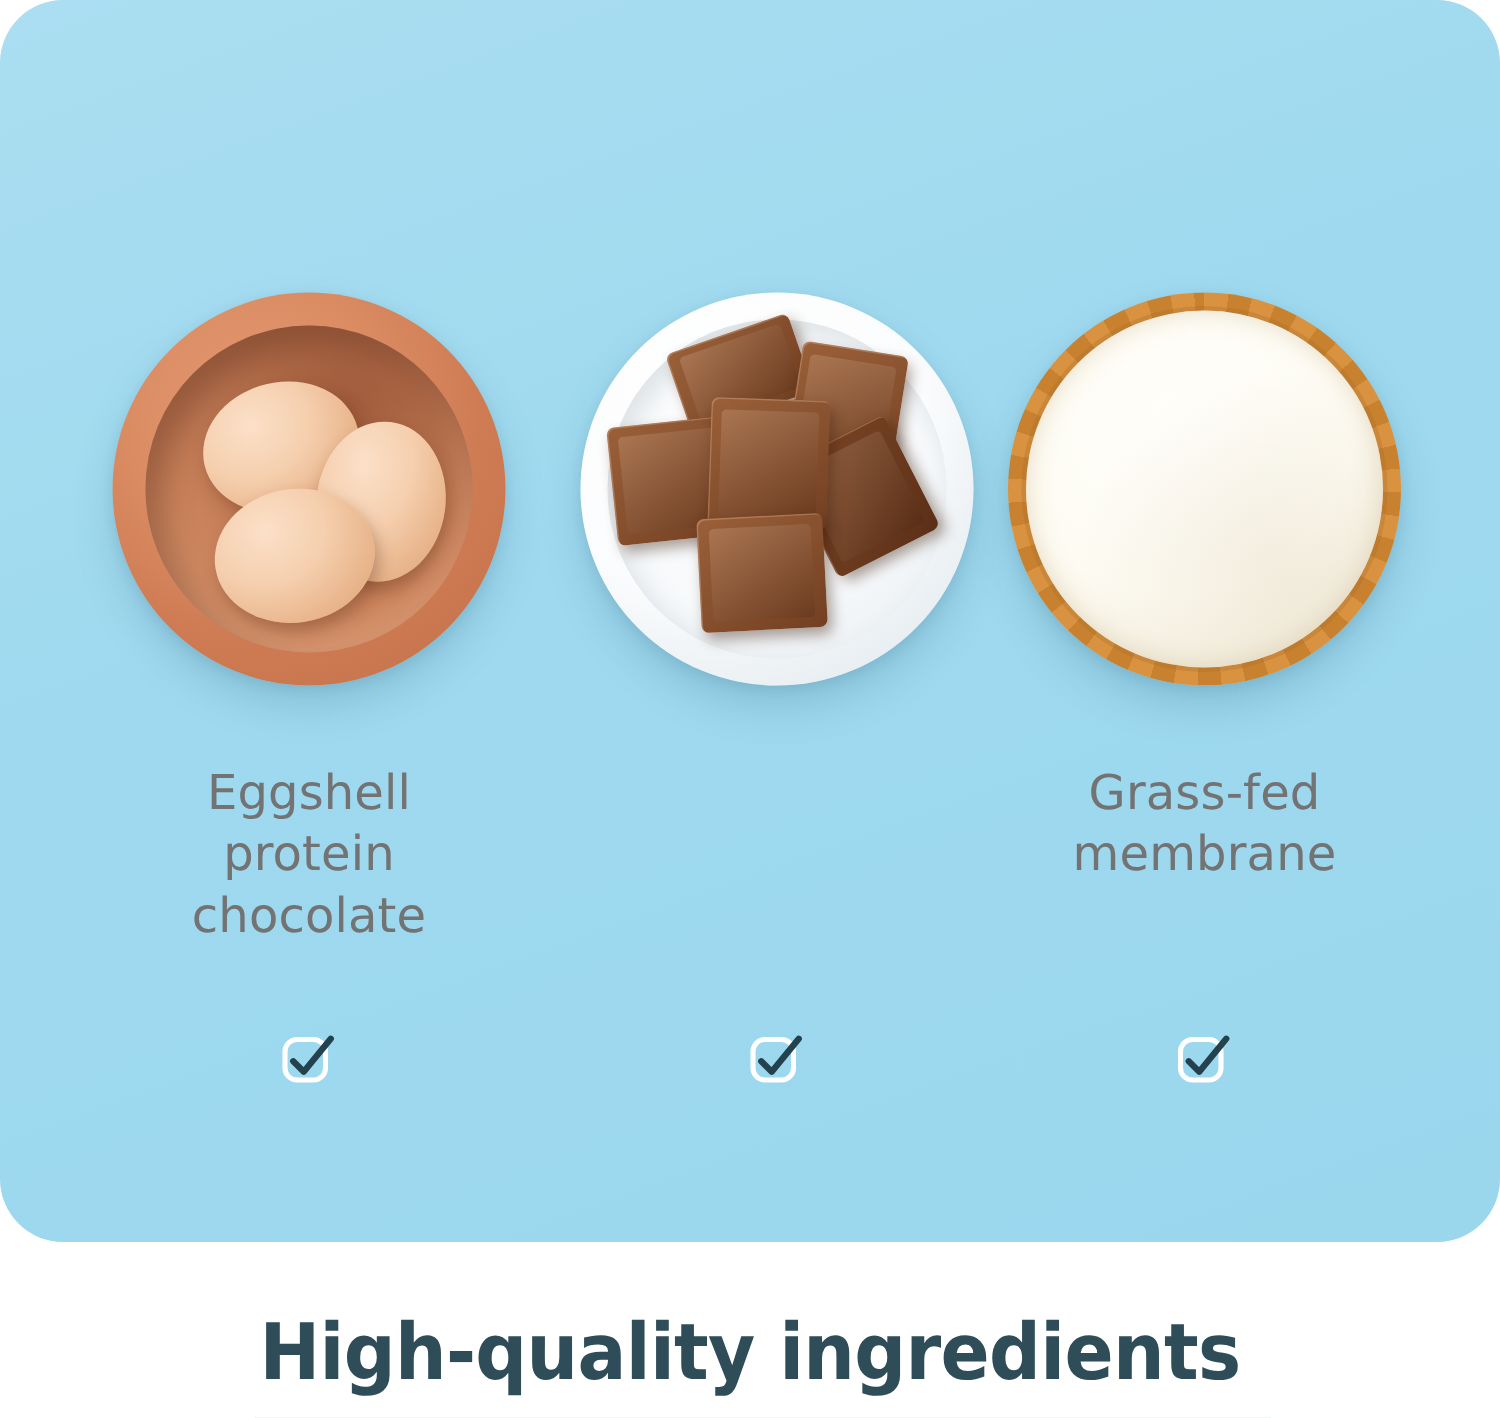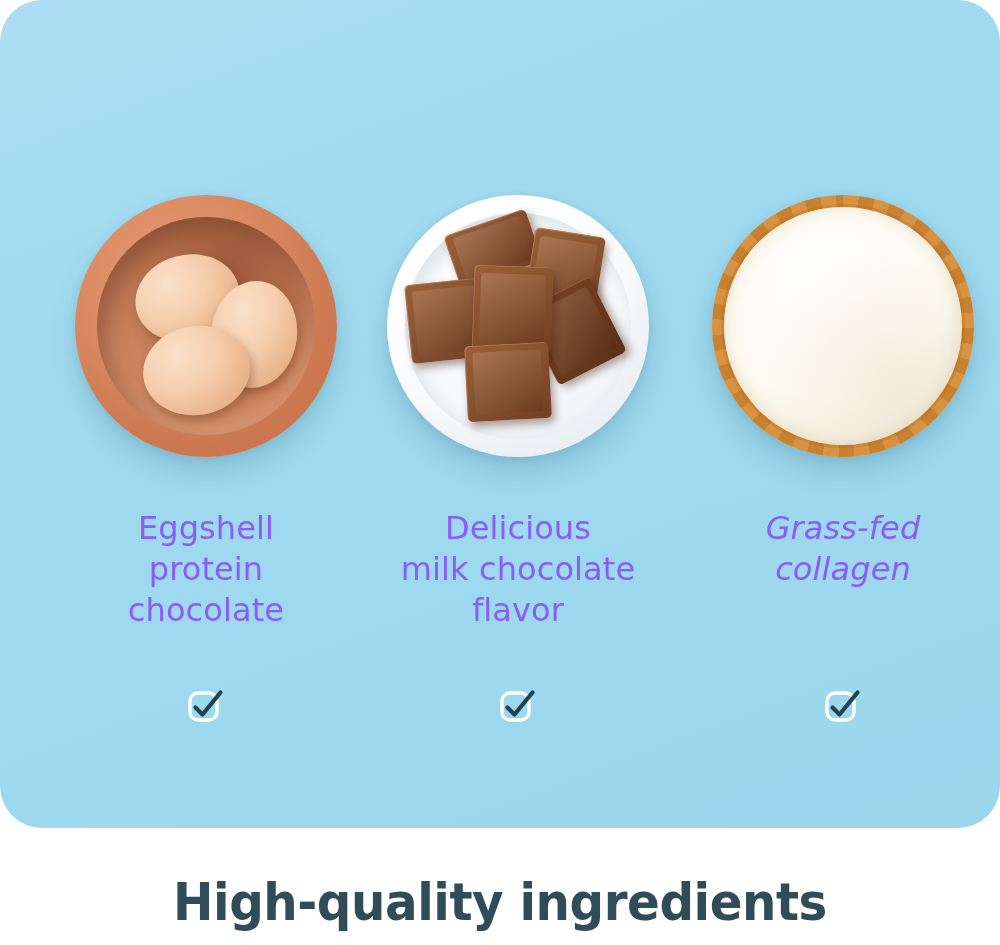--- a/index.html
+++ b/index.html
@@ -22,21 +22,21 @@
     background: linear-gradient(160deg, rgba(255,255,255,.13) 0%, rgba(255,255,255,0) 45%,
                 rgba(140,205,228,.22) 100%);
     pointer-events:none;
   }
 
   
   .cols { position: absolute; left: 0; top: 0; width: 1000px; height: 828px; }
   .col { position: absolute; top: 0; width: 310px; height: 828px; }
   .col.c0 { left: 51px; }
   .col.c1 { left: 363px; }
-  .col.c2 { left: 688px; font-style: italic; }
+  .col.c2 { left: 648px; }
 
   
   .bowl-stage {
     position: absolute; left: 50%; top: 195px;
     width: 262px; height: 262px; transform: translateX(-50%);
   }
   .bowl {
     position: absolute; inset: 0; border-radius: 50%;
     box-shadow: 0 14px 26px rgba(58,110,135,.22), 0 3px 8px rgba(58,110,135,.14);
   }
@@ -110,21 +110,21 @@
   .bowl-wood .rim-in::after{
     content:""; position:absolute; inset:0; border-radius:50%;
     background: radial-gradient(circle at 70% 72%, rgba(215,200,170,.28) 0%, rgba(255,255,255,0) 55%);
   }
 
   
   .label {
     position: absolute; left: 0; top: 508px; width: 100%;
     text-align: center;
     font-size: 32px; line-height: 41px; font-weight: 400;
-    color: #8b5cf6; letter-spacing: .1px;
+    color: #737373; letter-spacing: .1px;
     font-family: "DejaVu Sans", sans-serif;
   }
 
   
   .check-wrap {
     position: absolute; left: 50%; top: 683px; width: 46px; height: 46px;
     transform: translateX(-50%);
   }
   .check-wrap svg { display: block; width: 46px; height: 46px; }
 
@@ -174,42 +174,37 @@
         <div class="bowl bowl-white">
           <div class="rim-in"></div>
           <div class="choc k1"></div>
           <div class="choc k3"></div>
           <div class="choc k2"></div>
           <div class="choc k5"></div>
           <div class="choc k4"></div>
           <div class="choc k6"></div>
         </div>
       </div>
-      <div class="label">
-        <div>Delicious</div>
-        <div>milk chocolate</div>
-        <div>flavor</div>
-      </div>
       <div class="check-wrap">
         <svg viewBox="0 0 46 46" xmlns="http://www.w3.org/2000/svg">
           <rect x="7" y="10" width="27" height="27" rx="8" ry="8" fill="none" stroke="#ffffff" stroke-width="3.4"></rect>
           <path d="M12.5 24.5 L19.5 31.5 L37.5 9.5" fill="none" stroke="#23424d" stroke-width="4.2" stroke-linecap="round" stroke-linejoin="round"></path>
         </svg>
       </div>
     </div>
 
     <div class="col c2">
       <div class="bowl-stage">
         <div class="bowl bowl-wood">
           <div class="rim-in"></div>
         </div>
       </div>
       <div class="label">
         <div>Grass-fed</div>
-        <div>collagen</div>
+        <div>membrane</div>
       </div>
       <div class="check-wrap">
         <svg viewBox="0 0 46 46" xmlns="http://www.w3.org/2000/svg">
           <rect x="7" y="10" width="27" height="27" rx="8" ry="8" fill="none" stroke="#ffffff" stroke-width="3.4"></rect>
           <path d="M12.5 24.5 L19.5 31.5 L37.5 9.5" fill="none" stroke="#23424d" stroke-width="4.2" stroke-linecap="round" stroke-linejoin="round"></path>
         </svg>
       </div>
     </div>
 
   </div>

